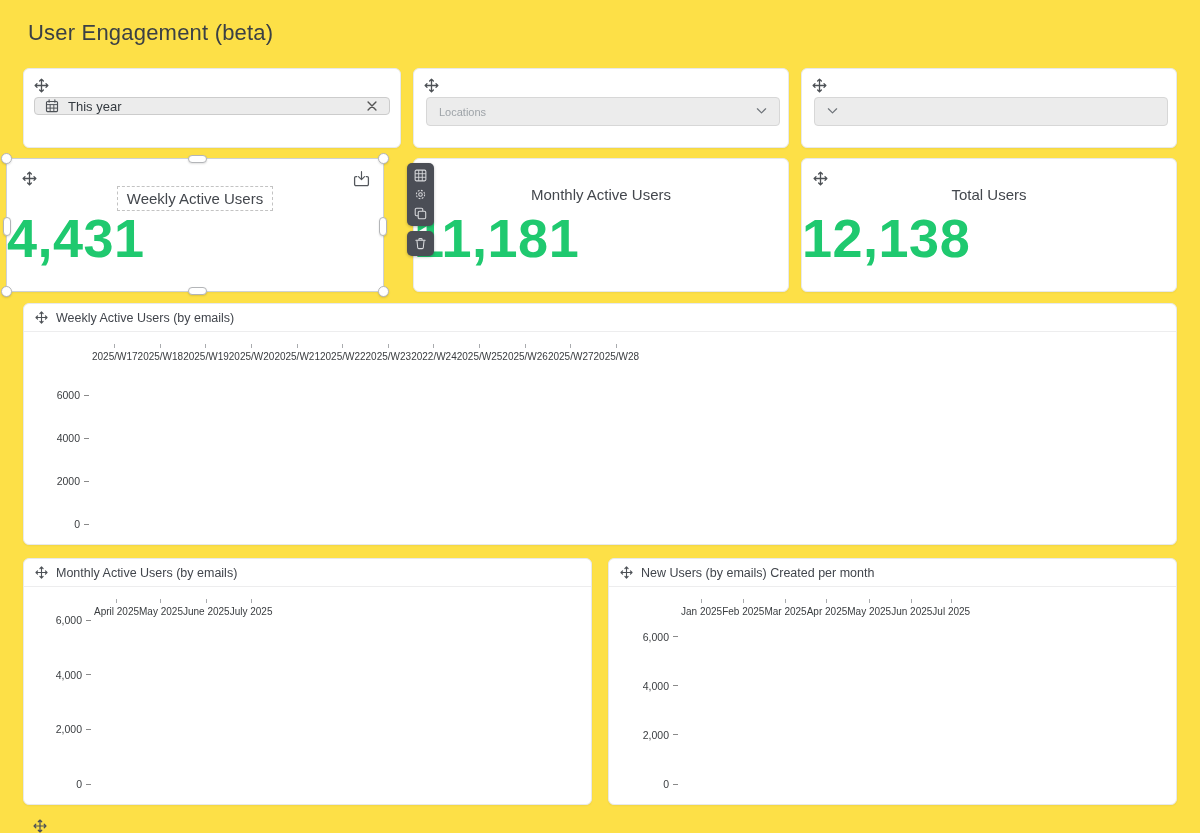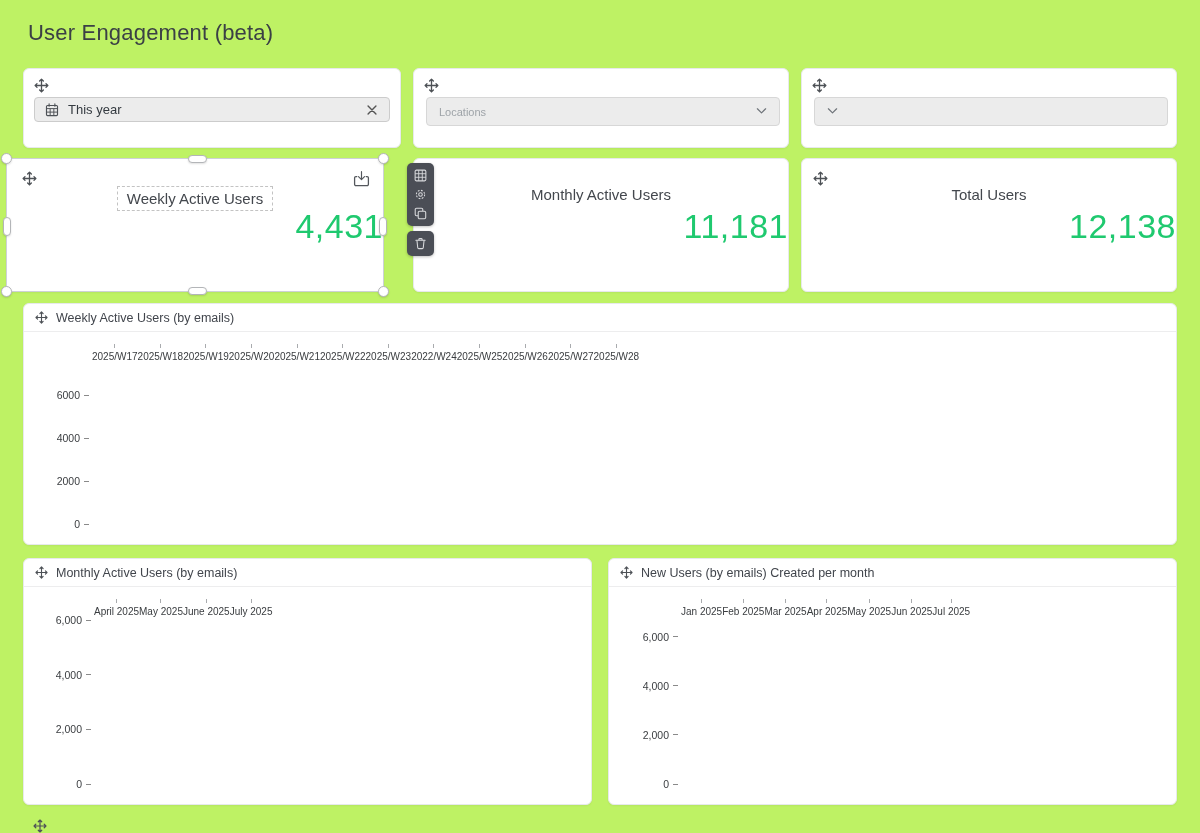--- a/index.html
+++ b/index.html
@@ -1,45 +1,45 @@
 <!DOCTYPE html>
 <html><head>
 <meta charset="utf-8">
 <style>
   * { margin:0; padding:0; box-sizing:border-box; }
   html,body { background:#e9edf3; }
   body { font-family:"Liberation Sans", sans-serif; }
-  .page { position:relative; width:1200px; height:833px; background:#bef264; overflow:hidden; }
+  .page { position:relative; width:1200px; height:833px; background:#fde047; overflow:hidden; }
 
   .page-title { position:absolute; left:28px; top:20px; font-size:22px; font-weight:500; color:#3b4045; letter-spacing:.2px; }
 
   .card { position:absolute; background:#fff; border:1px solid #e7e9ec; border-radius:6px; box-shadow:0 1px 2px rgba(16,24,40,.05); }
 
   
   .move-icon { position:absolute; left:10px; top:9px; width:15px; height:15px; color:#4d5156; cursor:move; }
   .move-icon svg { width:100%; height:100%; display:block; }
 
   
-  .filter-input { position:absolute; left:10px; right:10px; top:28px; height:25px; background:#ececec; border:1px solid #cccccc; border-radius:4px; display:flex; align-items:center; padding:0 10px; cursor:pointer; }
+  .filter-input { position:absolute; left:10px; right:10px; top:28px; height:18px; background:#ececec; border:1px solid #cccccc; border-radius:4px; display:flex; align-items:center; padding:0 10px; cursor:pointer; }
   .filter-input .cal { width:14px; height:14px; color:#4d5156; margin-right:9px; flex:0 0 auto; }
   .filter-input .cal svg { width:100%; height:100%; display:block; }
   .filter-input .val { font-size:13px; color:#343a40; flex:1; }
   .filter-input .clear { width:14px; height:14px; color:#555; cursor:pointer; flex:0 0 auto; }
   .filter-input .clear svg { width:100%; height:100%; display:block; }
 
   .select { position:absolute; left:12px; right:8px; top:28px; height:29px; background:#ececec; border:1px solid #d7d7d7; border-radius:4px; display:flex; align-items:center; padding:0 12px; cursor:pointer; }
   .select .ph { font-size:11px; color:#9ea3a8; flex:1; }
   .select .chev { width:11px; height:11px; color:#6d7278; }
   .select .chev svg { width:100%; height:100%; display:block; }
 
   
   .kpi-title { position:absolute; top:27px; left:0; right:0; text-align:center; font-size:15px; color:#43474d; }
   .kpi-title .inner { display:inline-block; }
   .kpi-title.editable .inner { border:1px dashed #c3c3c3; padding:3px 9px; }
-  .kpi-value { position:absolute; top:48px; left:0; right:0; text-align:right; font-size:34px; font-weight:400; letter-spacing:.5px; }
+  .kpi-value { position:absolute; top:48px; left:0; right:0; text-align:left; font-size:54px; font-weight:700; letter-spacing:.5px; }
 
   .export-btn { position:absolute; right:13px; top:11px; width:17px; height:17px; color:#53575c; cursor:pointer; }
   .export-btn svg { width:100%; height:100%; display:block; }
 
   
   .handle { position:absolute; background:#fff; border:1px solid #b3b5b8; box-shadow:0 1px 2px rgba(0,0,0,.12); z-index:5; }
   .h-corner { width:11px; height:11px; border-radius:6px; }
   .h-h { width:19px; height:8px; border-radius:4px; }
   .h-v { width:8px; height:19px; border-radius:4px; }
 

